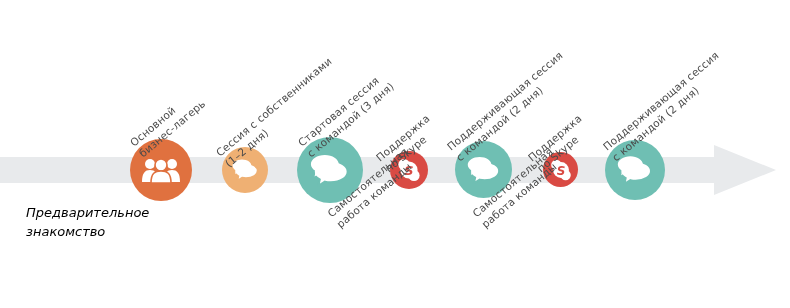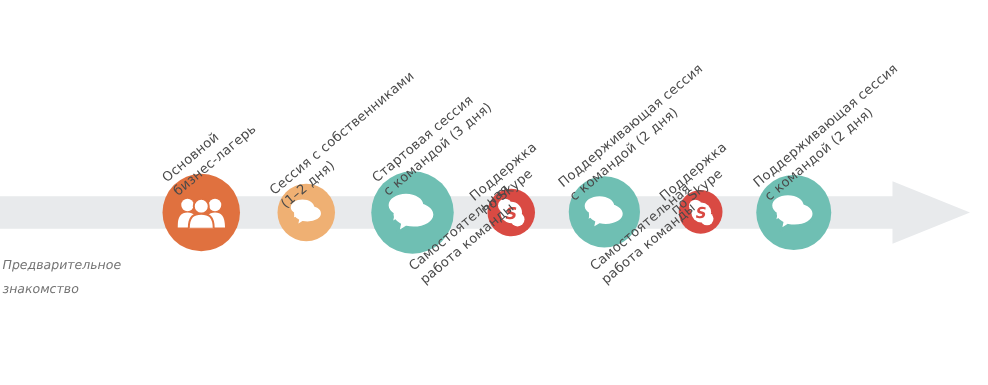--- a/index.html
+++ b/index.html
@@ -64,25 +64,26 @@
     transform-origin: left bottom;
   }
   .step-label.below {
     transform-origin: left top;
   }
 
   
   .end-caption {
     position: absolute;
     font-family: "DejaVu Sans", sans-serif;
-    font-size: 10px;
+    font-size: 13px;
     line-height: 19px;
     font-style: italic;
-    color: #737373;
+    color: #000000;
     white-space: pre-line;
+    margin-left: 24px;
   }
   #caption-start { left: 2px; top: 203px; text-align: left; }
   #caption-end   { left: 630px; top: 203px; width: 155px; text-align: right; }
 </style>
 </head>
 <body>
 
 <div id="stage">
 
   <div id="timeline-bar"></div>

